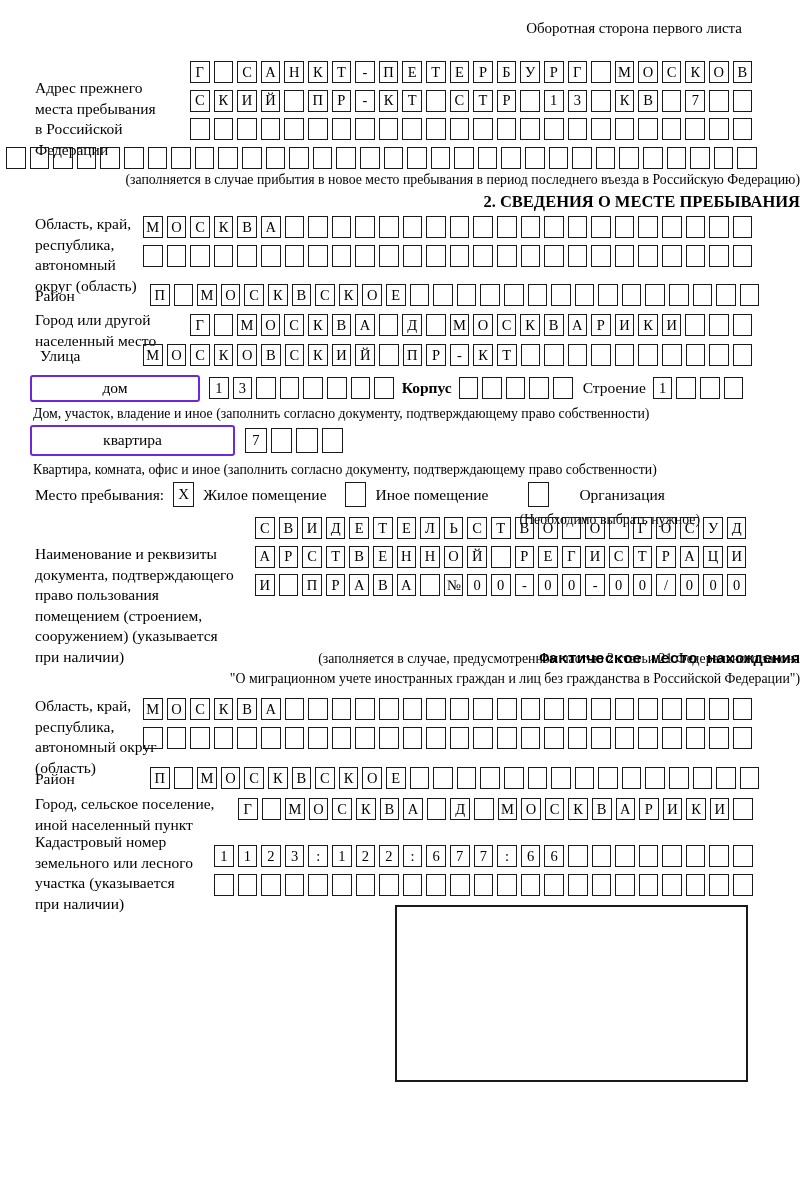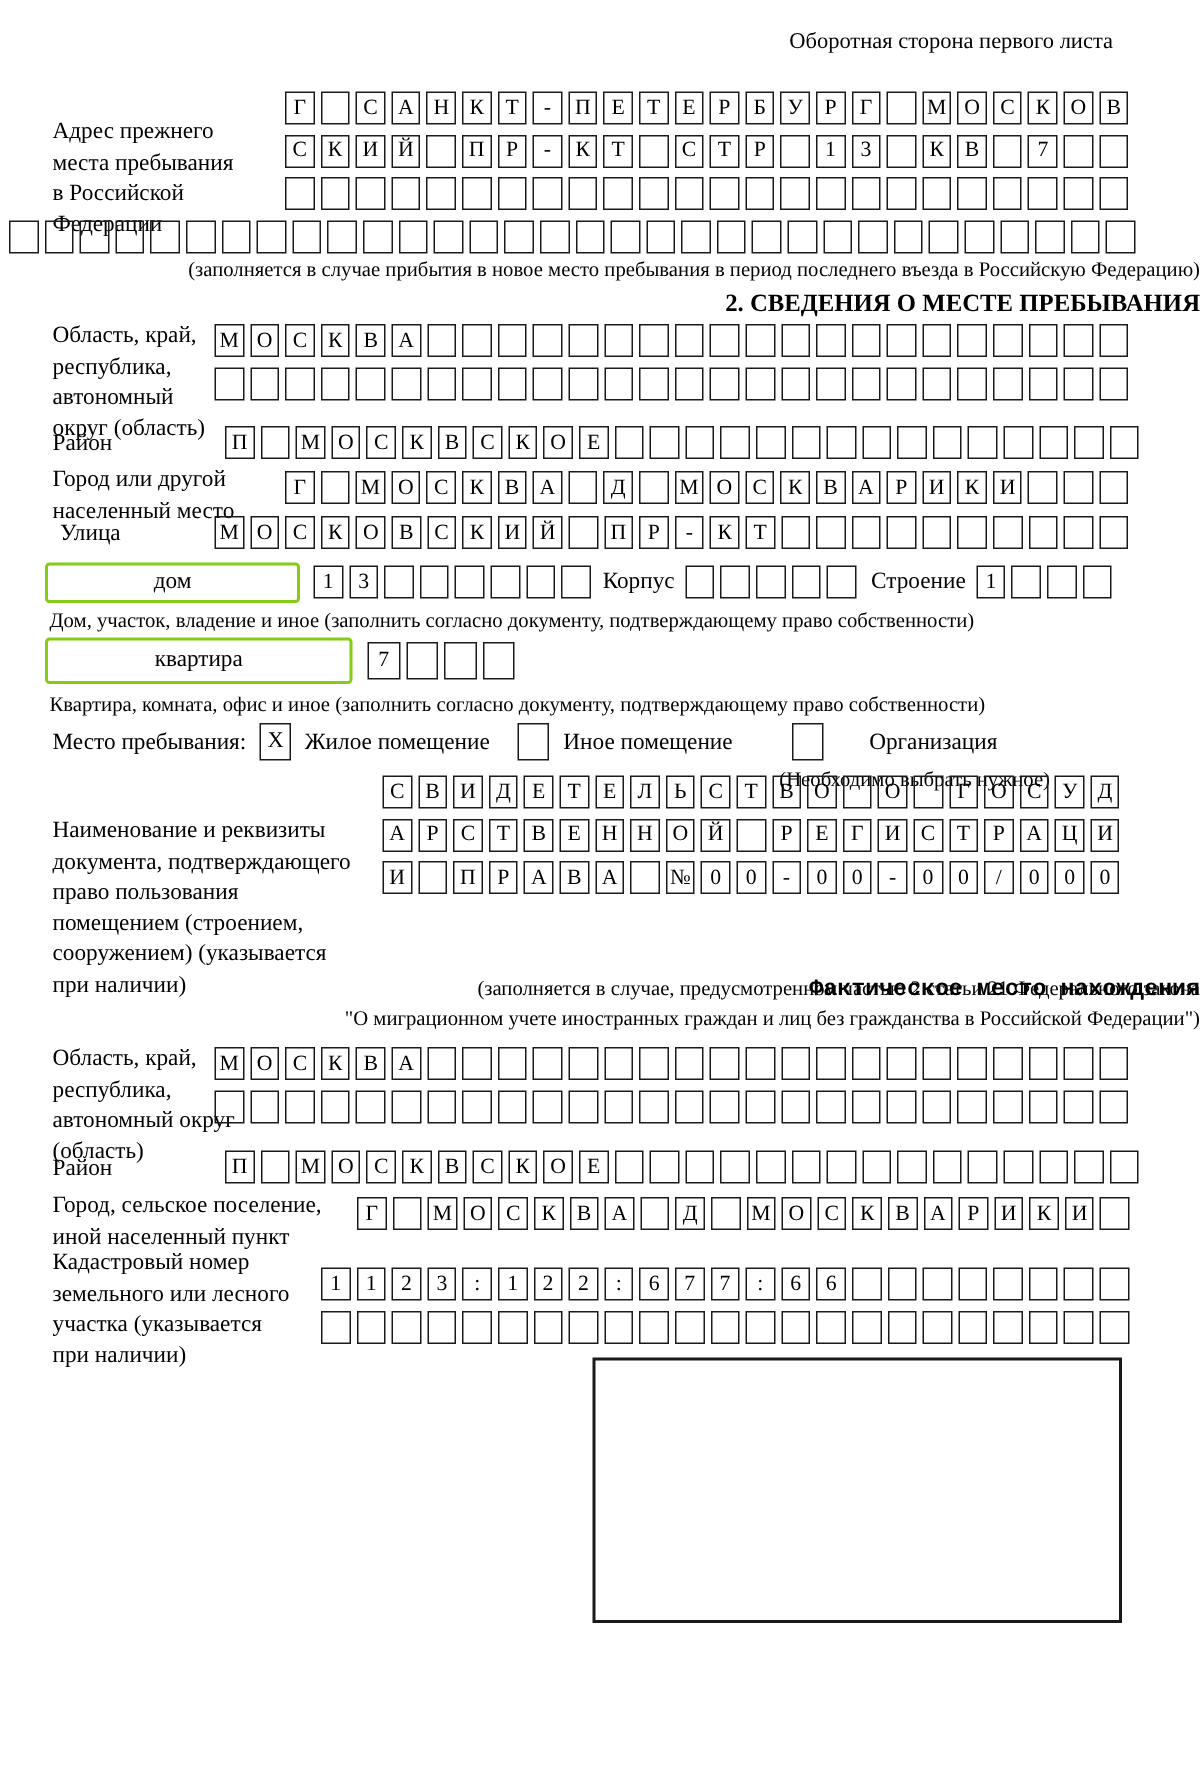--- a/index.html
+++ b/index.html
@@ -17,21 +17,21 @@
     display:flex;align-items:center;justify-content:center;
     font-size:14.5px;line-height:1;
   }
   .lg .bx{width:21.5px;height:25px;}
   .caption{font-size:13.8px;line-height:17px;}
   .center{text-align:right;}
   .w100{left:0;width:100%;}
   .h2{font-weight:bold;font-size:16.5px;}
   .h3{font-weight:bold;font-size:15.5px;}
   .bigbox{
-    box-sizing:border-box;border:2px solid #84cc16;border-radius:3px;
+    box-sizing:border-box;border:2px solid #6d28d9;border-radius:3px;
     display:flex;align-items:center;justify-content:center;
     font-size:15.5px;flex:none;background:#fff;
   }
   .chk{
     box-sizing:border-box;width:21px;height:25px;border:1.6px solid #1a1a1a;
     display:flex;align-items:center;justify-content:center;font-size:15px;flex:none;
   }
   .inline-label{font-size:15.5px;white-space:nowrap;}
   .hrow{display:flex;align-items:center;}
   .stamp-box{box-sizing:border-box;border:2px solid #1a1a1a;background:#fff;}
@@ -324,21 +324,21 @@
     <div class="boxrow">
         <span class="bx">1</span>
         <span class="bx">3</span>
         <span class="bx"></span>
         <span class="bx"></span>
         <span class="bx"></span>
         <span class="bx"></span>
         <span class="bx"></span>
         <span class="bx"></span>
       </div>
-    <div class="inline-label" style="margin:0 7px 0 4px;">Корпус</div>
+    <div class="inline-label" style="margin:0 7px 0 4px;font-weight:bold;">Корпус</div>
     <div class="boxrow">
         <span class="bx"></span>
         <span class="bx"></span>
         <span class="bx"></span>
         <span class="bx"></span>
         <span class="bx"></span>
       </div>
     <div class="inline-label" style="margin:0 7px 0 6px;">Строение</div>
     <div class="boxrow">
         <span class="bx">1</span>

